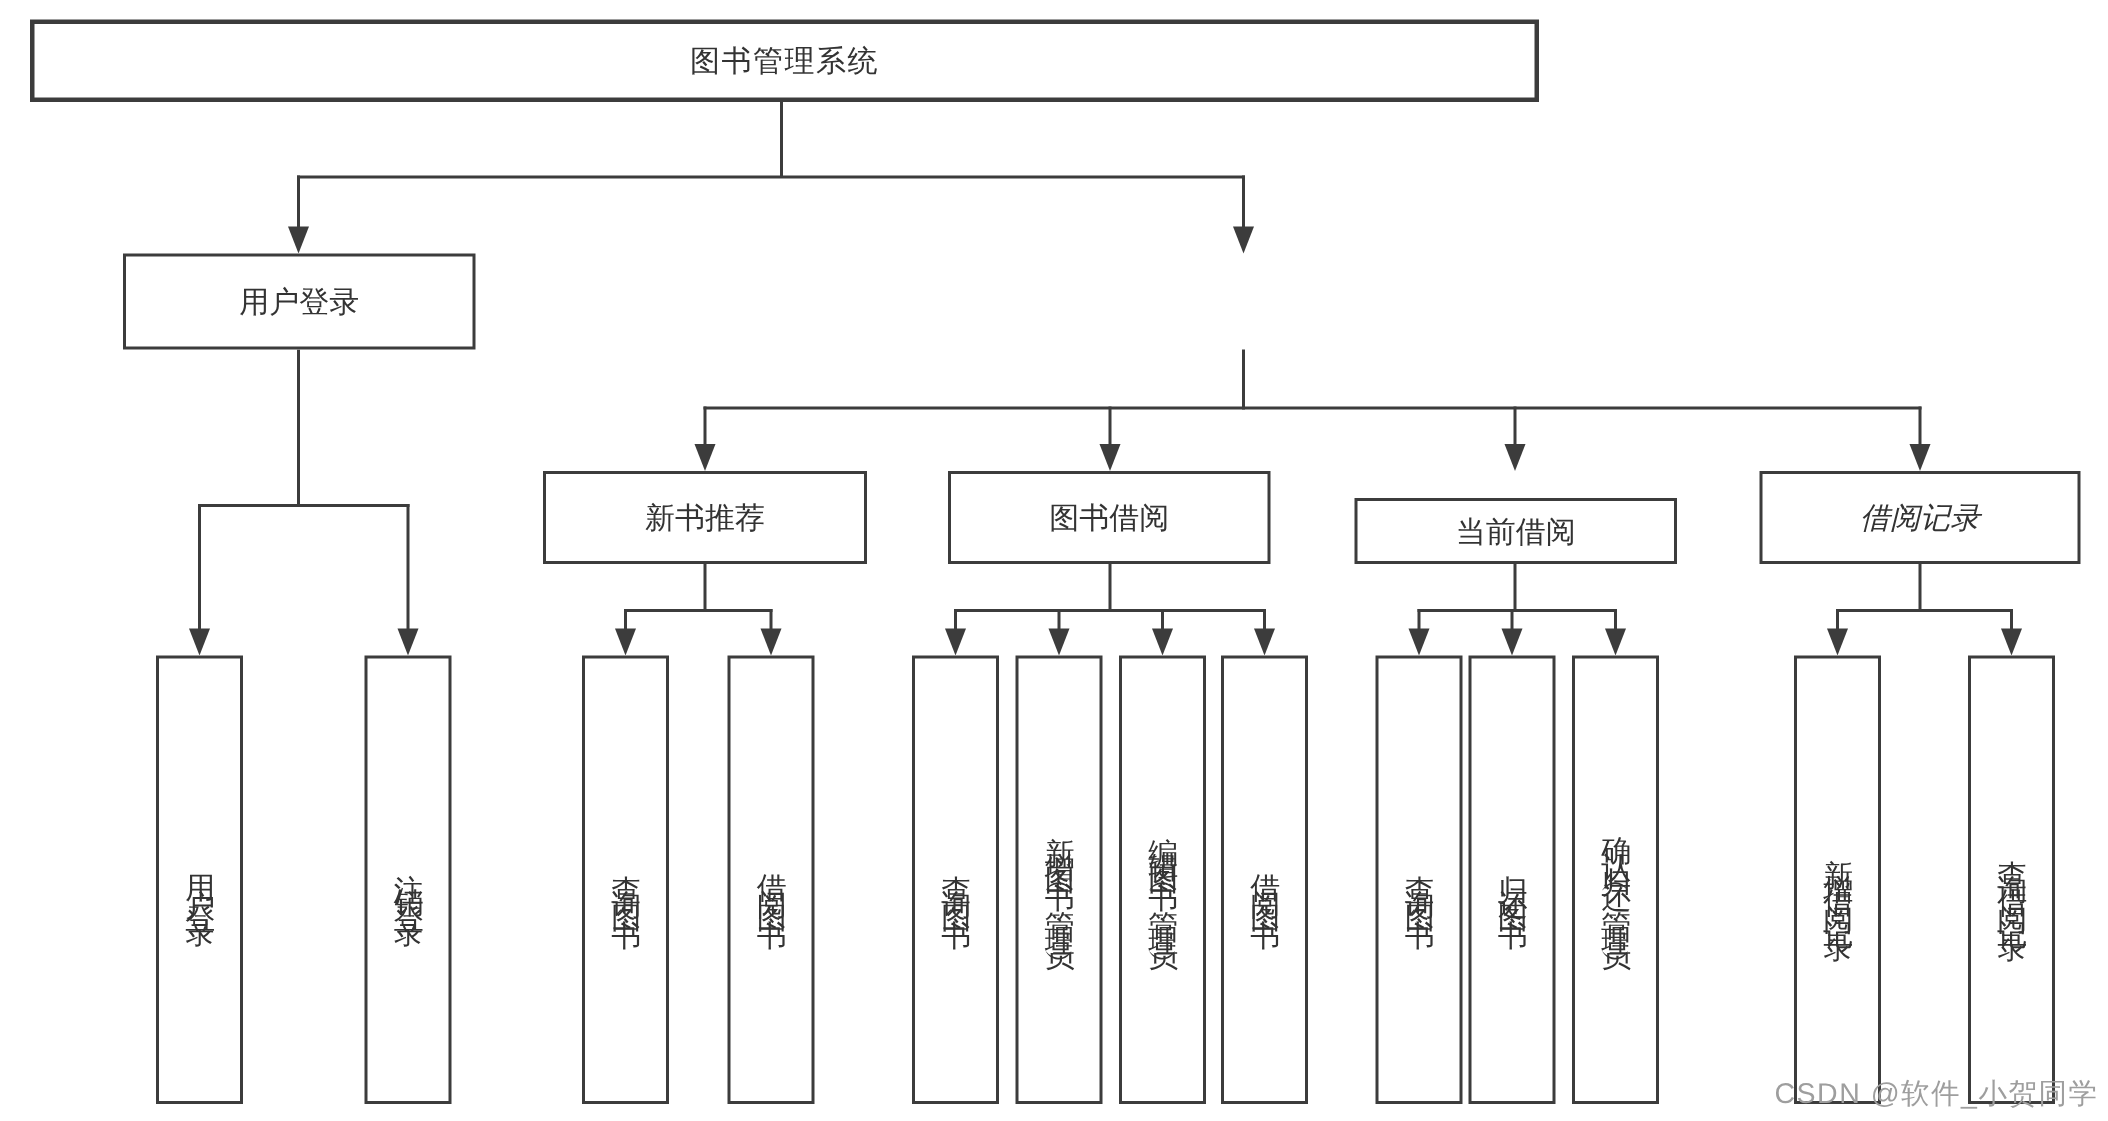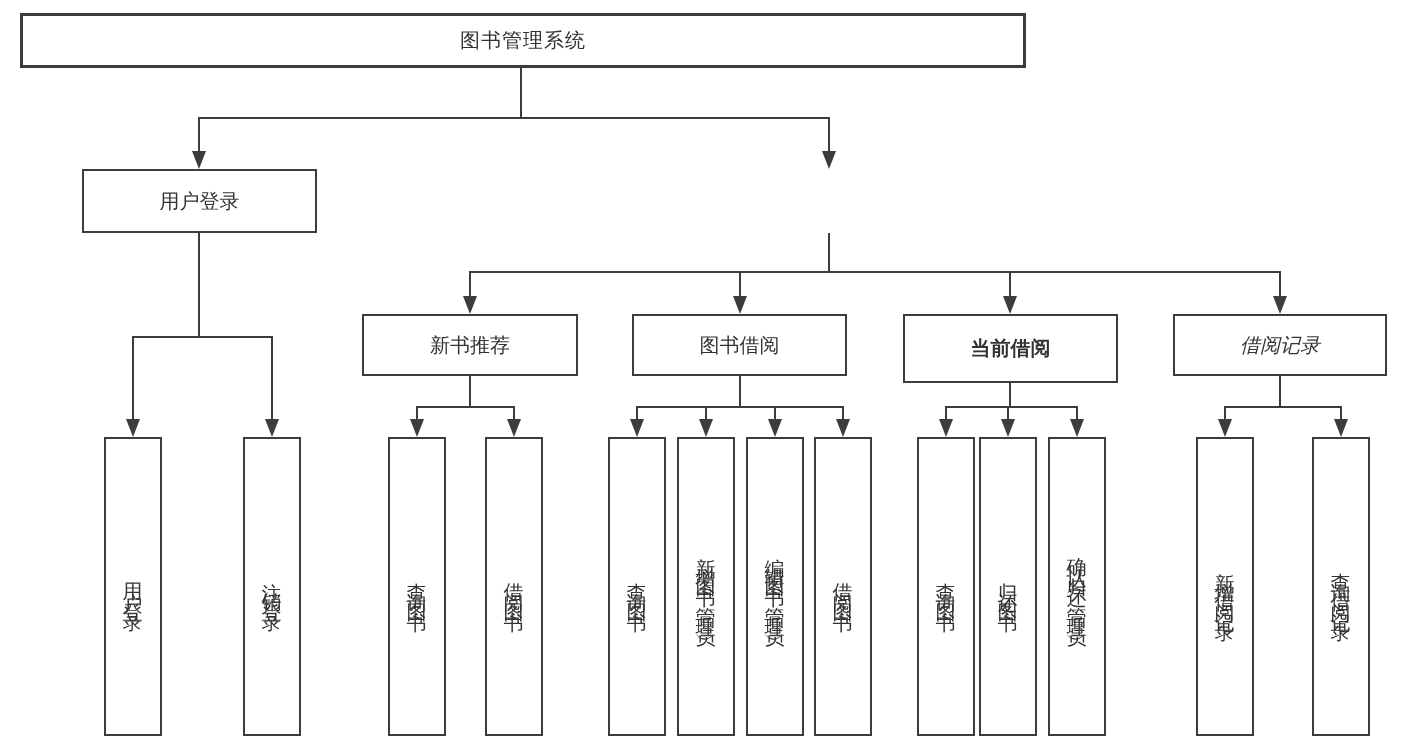--- a/index.html
+++ b/index.html
@@ -101,21 +101,21 @@
   <div class="arrow" style="left:1003px; top:296px;"></div>
   <div class="vline" style="left:1279px; top:271px; height:27px;"></div>
   <div class="arrow" style="left:1273px; top:296px;"></div>
 
   <div class="box" style="left:362px; top:314px; width:216px; height:62px;">
     <span>新书推荐</span>
   </div>
   <div class="box" style="left:632px; top:314px; width:215px; height:62px;">
     <span>图书借阅</span>
   </div>
-  <div class="box" style="left:903px; top:314px; width:215px; height:69px;font-weight:bold;">
+  <div class="box" style="left:903px; top:332px; width:215px; height:44px;">
     <span>当前借阅</span>
   </div>
   <div class="box" style="left:1173px; top:314px; width:214px; height:62px;font-style:italic;">
     <span>借阅记录</span>
   </div>
 
   <div class="vline" style="left:469px; top:376px; height:32px;"></div>
   <div class="hline" style="left:416px; top:406px; width:99px;"></div>
   <div class="vline" style="left:416px; top:406px; height:15px;"></div>
   <div class="arrow" style="left:410px; top:419px;"></div>
@@ -182,14 +182,15 @@
   <div class="box vbox" style="left:1048px; top:437px; width:58px; height:299px;">
     <span>确认归还（管理员）</span>
   </div>
   <div class="box vbox" style="left:1196px; top:437px; width:58px; height:299px;">
     <span>新增借阅记录</span>
   </div>
   <div class="box vbox" style="left:1312px; top:437px; width:58px; height:299px;">
     <span>查询借阅记录</span>
   </div>
 
+  <div class="watermark">CSDN @软件_小贺同学</div>
 
 </div>
 
 </body></html>

